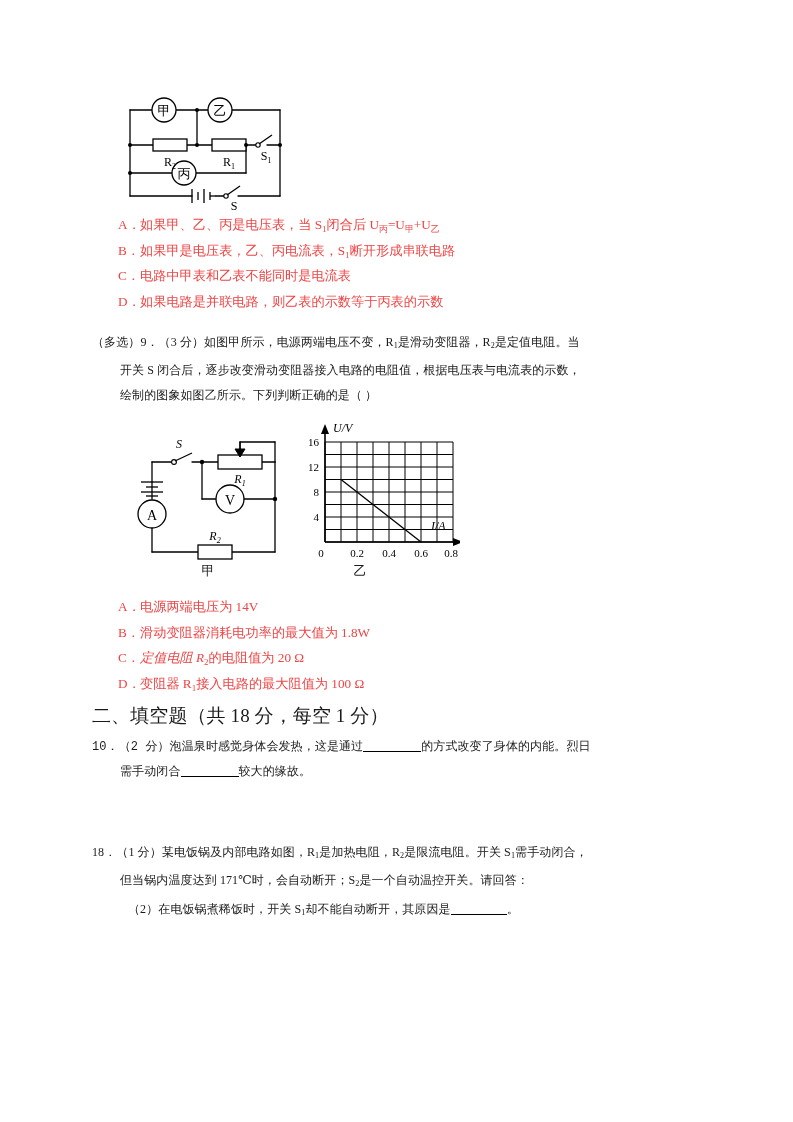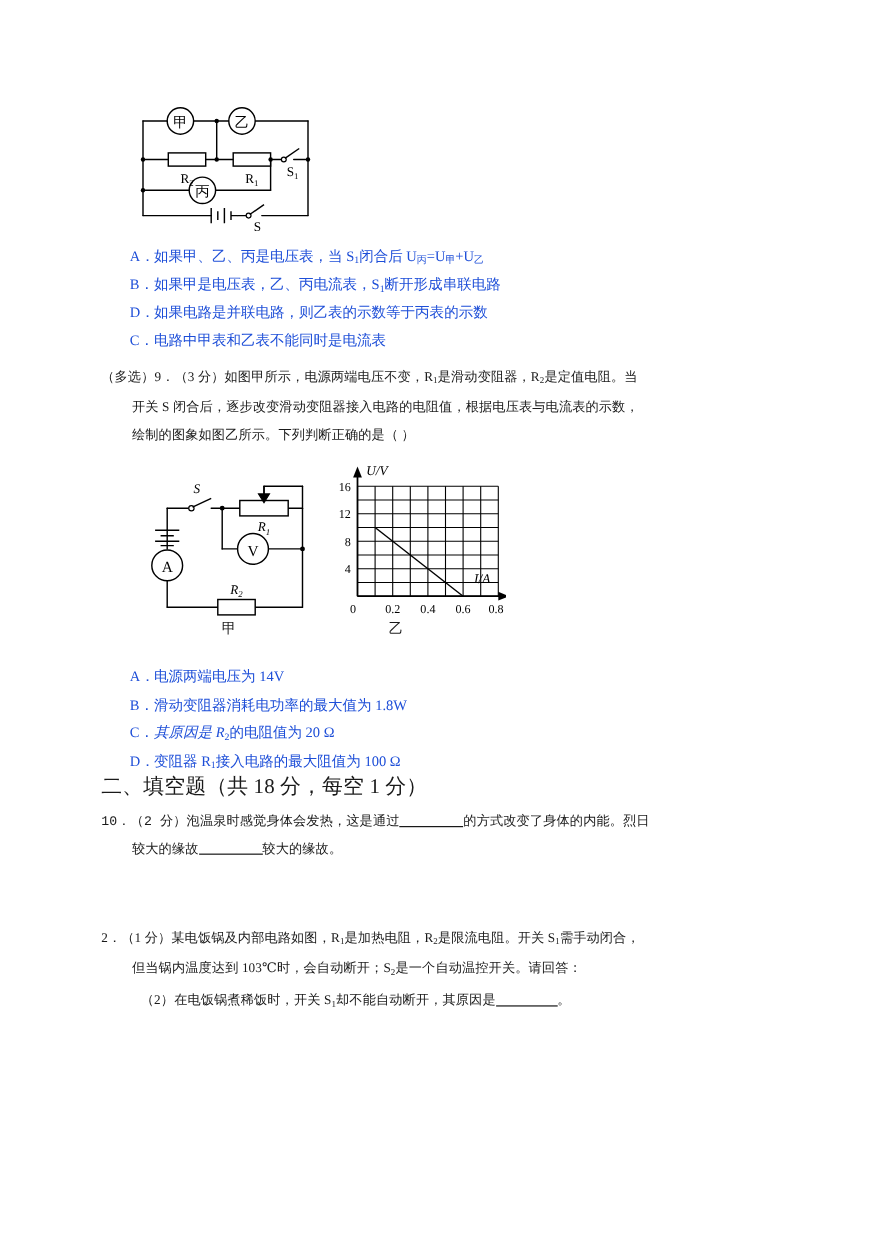--- a/index.html
+++ b/index.html
@@ -24,22 +24,22 @@
 
   
   .qtext {
     font-size: 12px;
     line-height: 25px;
     color: #1a1a1a;
     letter-spacing: 0.1px;
   }
   .opt {
     font-size: 13.2px;
-    line-height: 34px;
-    color: #1d4ed8;
+    line-height: 17px;
+    color: #ef4444;
   }
   .optlabel {
     display: inline-block;
     width: 22px;
   }
   sub {
     font-size: 0.68em;
     vertical-align: -0.28em;
   }
   .blank {
@@ -166,24 +166,24 @@
   </div>
 
   <div class="abs" id="q8-options">
     <div class="opt opt-row">
       <span class="optlabel">A．</span><span>如果甲、乙、丙是电压表，当 S</span><sub>1</sub><span>闭合后 U</span><sub>丙</sub><span>=U</span><sub>甲</sub><span>+U</span><sub>乙</sub>
     </div>
     <div class="opt opt-row">
       <span class="optlabel">B．</span><span>如果甲是电压表，乙、丙电流表，S</span><sub>1</sub><span>断开形成串联电路</span>
     </div>
     <div class="opt opt-row">
+      <span class="optlabel">C．</span><span>电路中甲表和乙表不能同时是电流表</span>
+    </div>
+    <div class="opt opt-row">
       <span class="optlabel">D．</span><span>如果电路是并联电路，则乙表的示数等于丙表的示数</span>
-    </div>
-    <div class="opt opt-row">
-      <span class="optlabel">C．</span><span>电路中甲表和乙表不能同时是电流表</span>
     </div>
   </div>
 
   <div class="abs" id="q9-stem">
     <div class="qtext line1">
       <span>（多选）9．（3 分）</span><span>如图甲所示，电源两端电压不变，R</span><sub>1</sub><span>是滑动变阻器，R</span><sub>2</sub><span>是定值电阻。当</span>
     </div>
     <div class="qtext cont">开关 S 闭合后，逐步改变滑动变阻器接入电路的电阻值，根据电压表与电流表的示数，</div>
     <div class="qtext cont">绘制的图象如图乙所示。下列判断正确的是（        ）</div>
   </div>
@@ -309,43 +309,43 @@
   </div>
 
   <div class="abs" id="q9-options">
     <div class="opt opt-row">
       <span class="optlabel">A．</span><span>电源两端电压为 14V</span>
     </div>
     <div class="opt opt-row">
       <span class="optlabel">B．</span><span>滑动变阻器消耗电功率的最大值为 1.8W</span>
     </div>
     <div class="opt opt-row">
-      <span class="optlabel">C．</span><span style="font-style:italic">其原因是 R</span><sub>2</sub><span>的电阻值为 20 Ω</span>
+      <span class="optlabel">C．</span><span style="font-style:italic">定值电阻 R</span><sub>2</sub><span>的电阻值为 20 Ω</span>
     </div>
     <div class="opt opt-row">
       <span class="optlabel">D．</span><span style="">变阻器 R</span><sub>1</sub><span>接入电路的最大阻值为 100 Ω</span>
     </div>
   </div>
 
   <div class="abs qtext" id="section-2">二、填空题（共 18 分，每空 1 分）</div>
 
   <div class="abs" id="q10">
     <div class="qtext">
       <span>10．（2 分）泡温泉时感觉身体会发热，这是通过</span><span class="blank" style="width:58px"></span><span>的方式改变了身体的内能。烈日</span>
     </div>
     <div class="qtext indent">
-      <span>较大的缘故</span><span class="blank" style="width:58px"></span><span>较大的缘故。</span>
+      <span>需手动闭合</span><span class="blank" style="width:58px"></span><span>较大的缘故。</span>
     </div>
   </div>
 
   <div class="abs" id="q11">
     <div class="qtext">
-      <span>2．（1 分）某电饭锅及内部电路如图，R</span><sub>1</sub><span>是加热电阻，R</span><sub>2</sub><span>是限流电阻。开关 S</span><sub>1</sub><span>需手动闭合，</span>
+      <span>18．（1 分）某电饭锅及内部电路如图，R</span><sub>1</sub><span>是加热电阻，R</span><sub>2</sub><span>是限流电阻。开关 S</span><sub>1</sub><span>需手动闭合，</span>
     </div>
     <div class="qtext indent">
-      <span>但当锅内温度达到 103℃时，会自动断开；S</span><sub>2</sub><span>是一个自动温控开关。请回答：</span>
+      <span>但当锅内温度达到 171℃时，会自动断开；S</span><sub>2</sub><span>是一个自动温控开关。请回答：</span>
     </div>
     <div class="qtext indent2">
       <span>（2）在电饭锅煮稀饭时，开关 S</span><sub>1</sub><span>却不能自动断开，其原因是</span><span class="blank" style="width:56px"></span><span>。</span>
     </div>
   </div>
 
 </div>
 
 </body></html>

